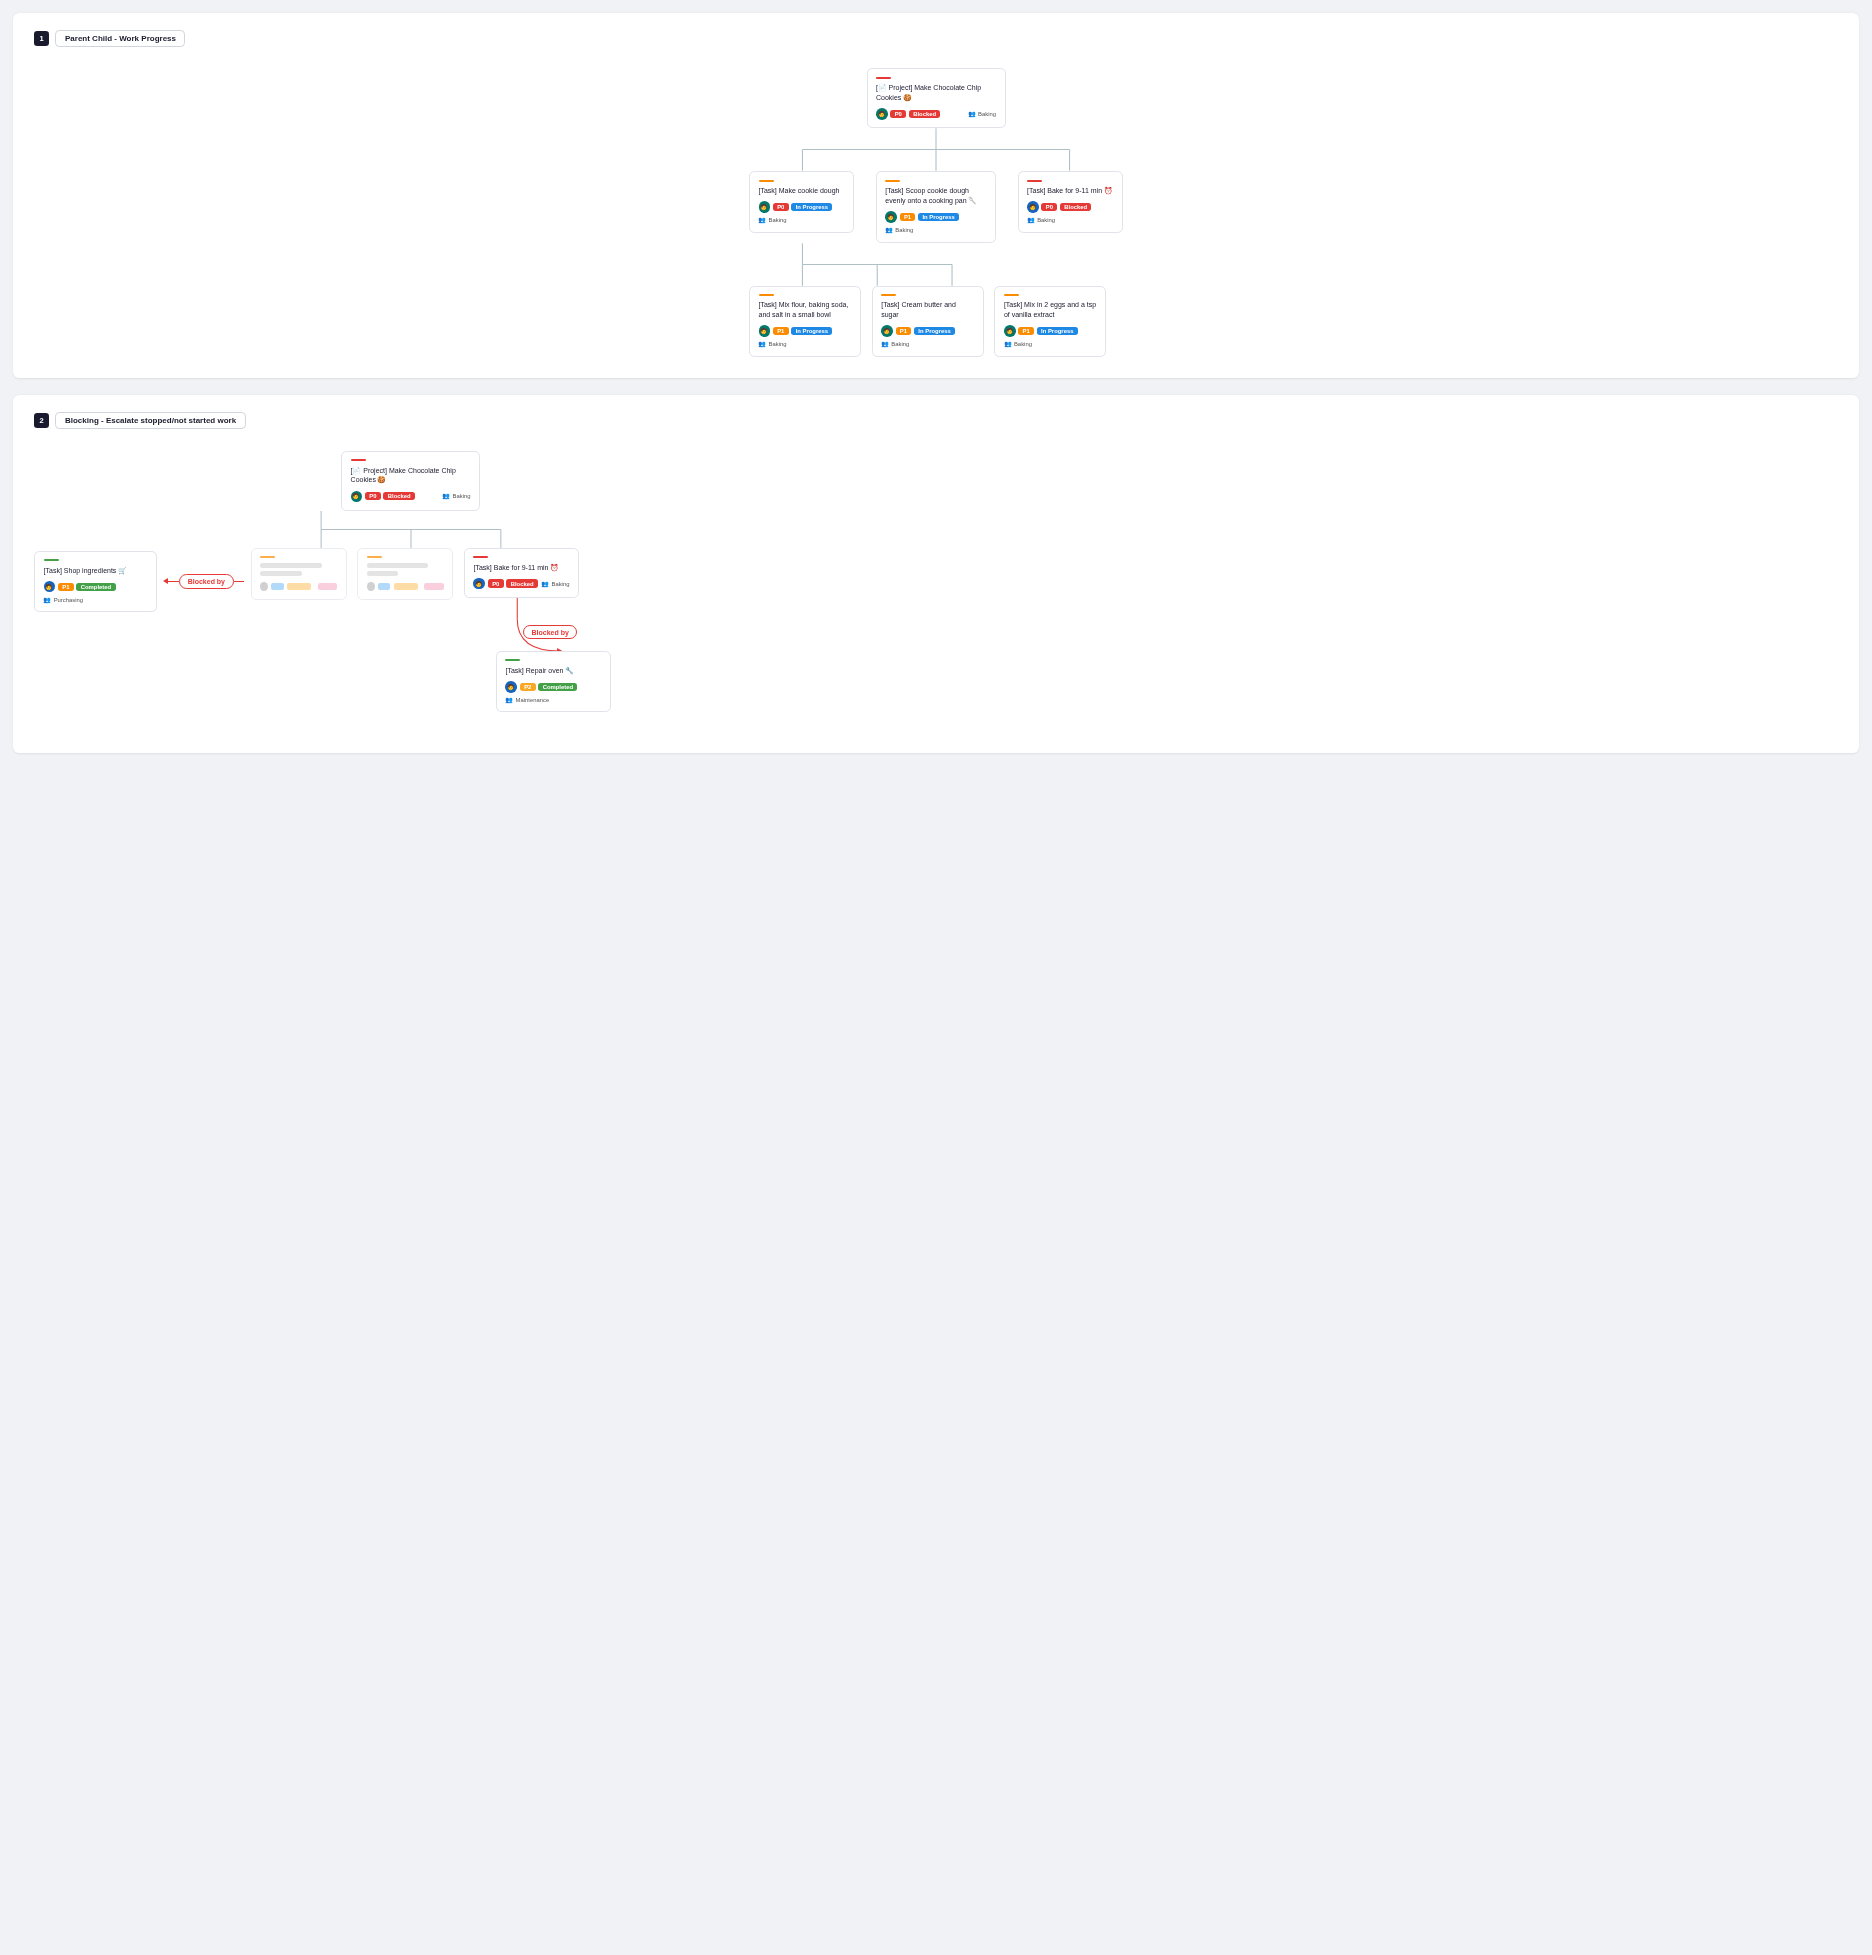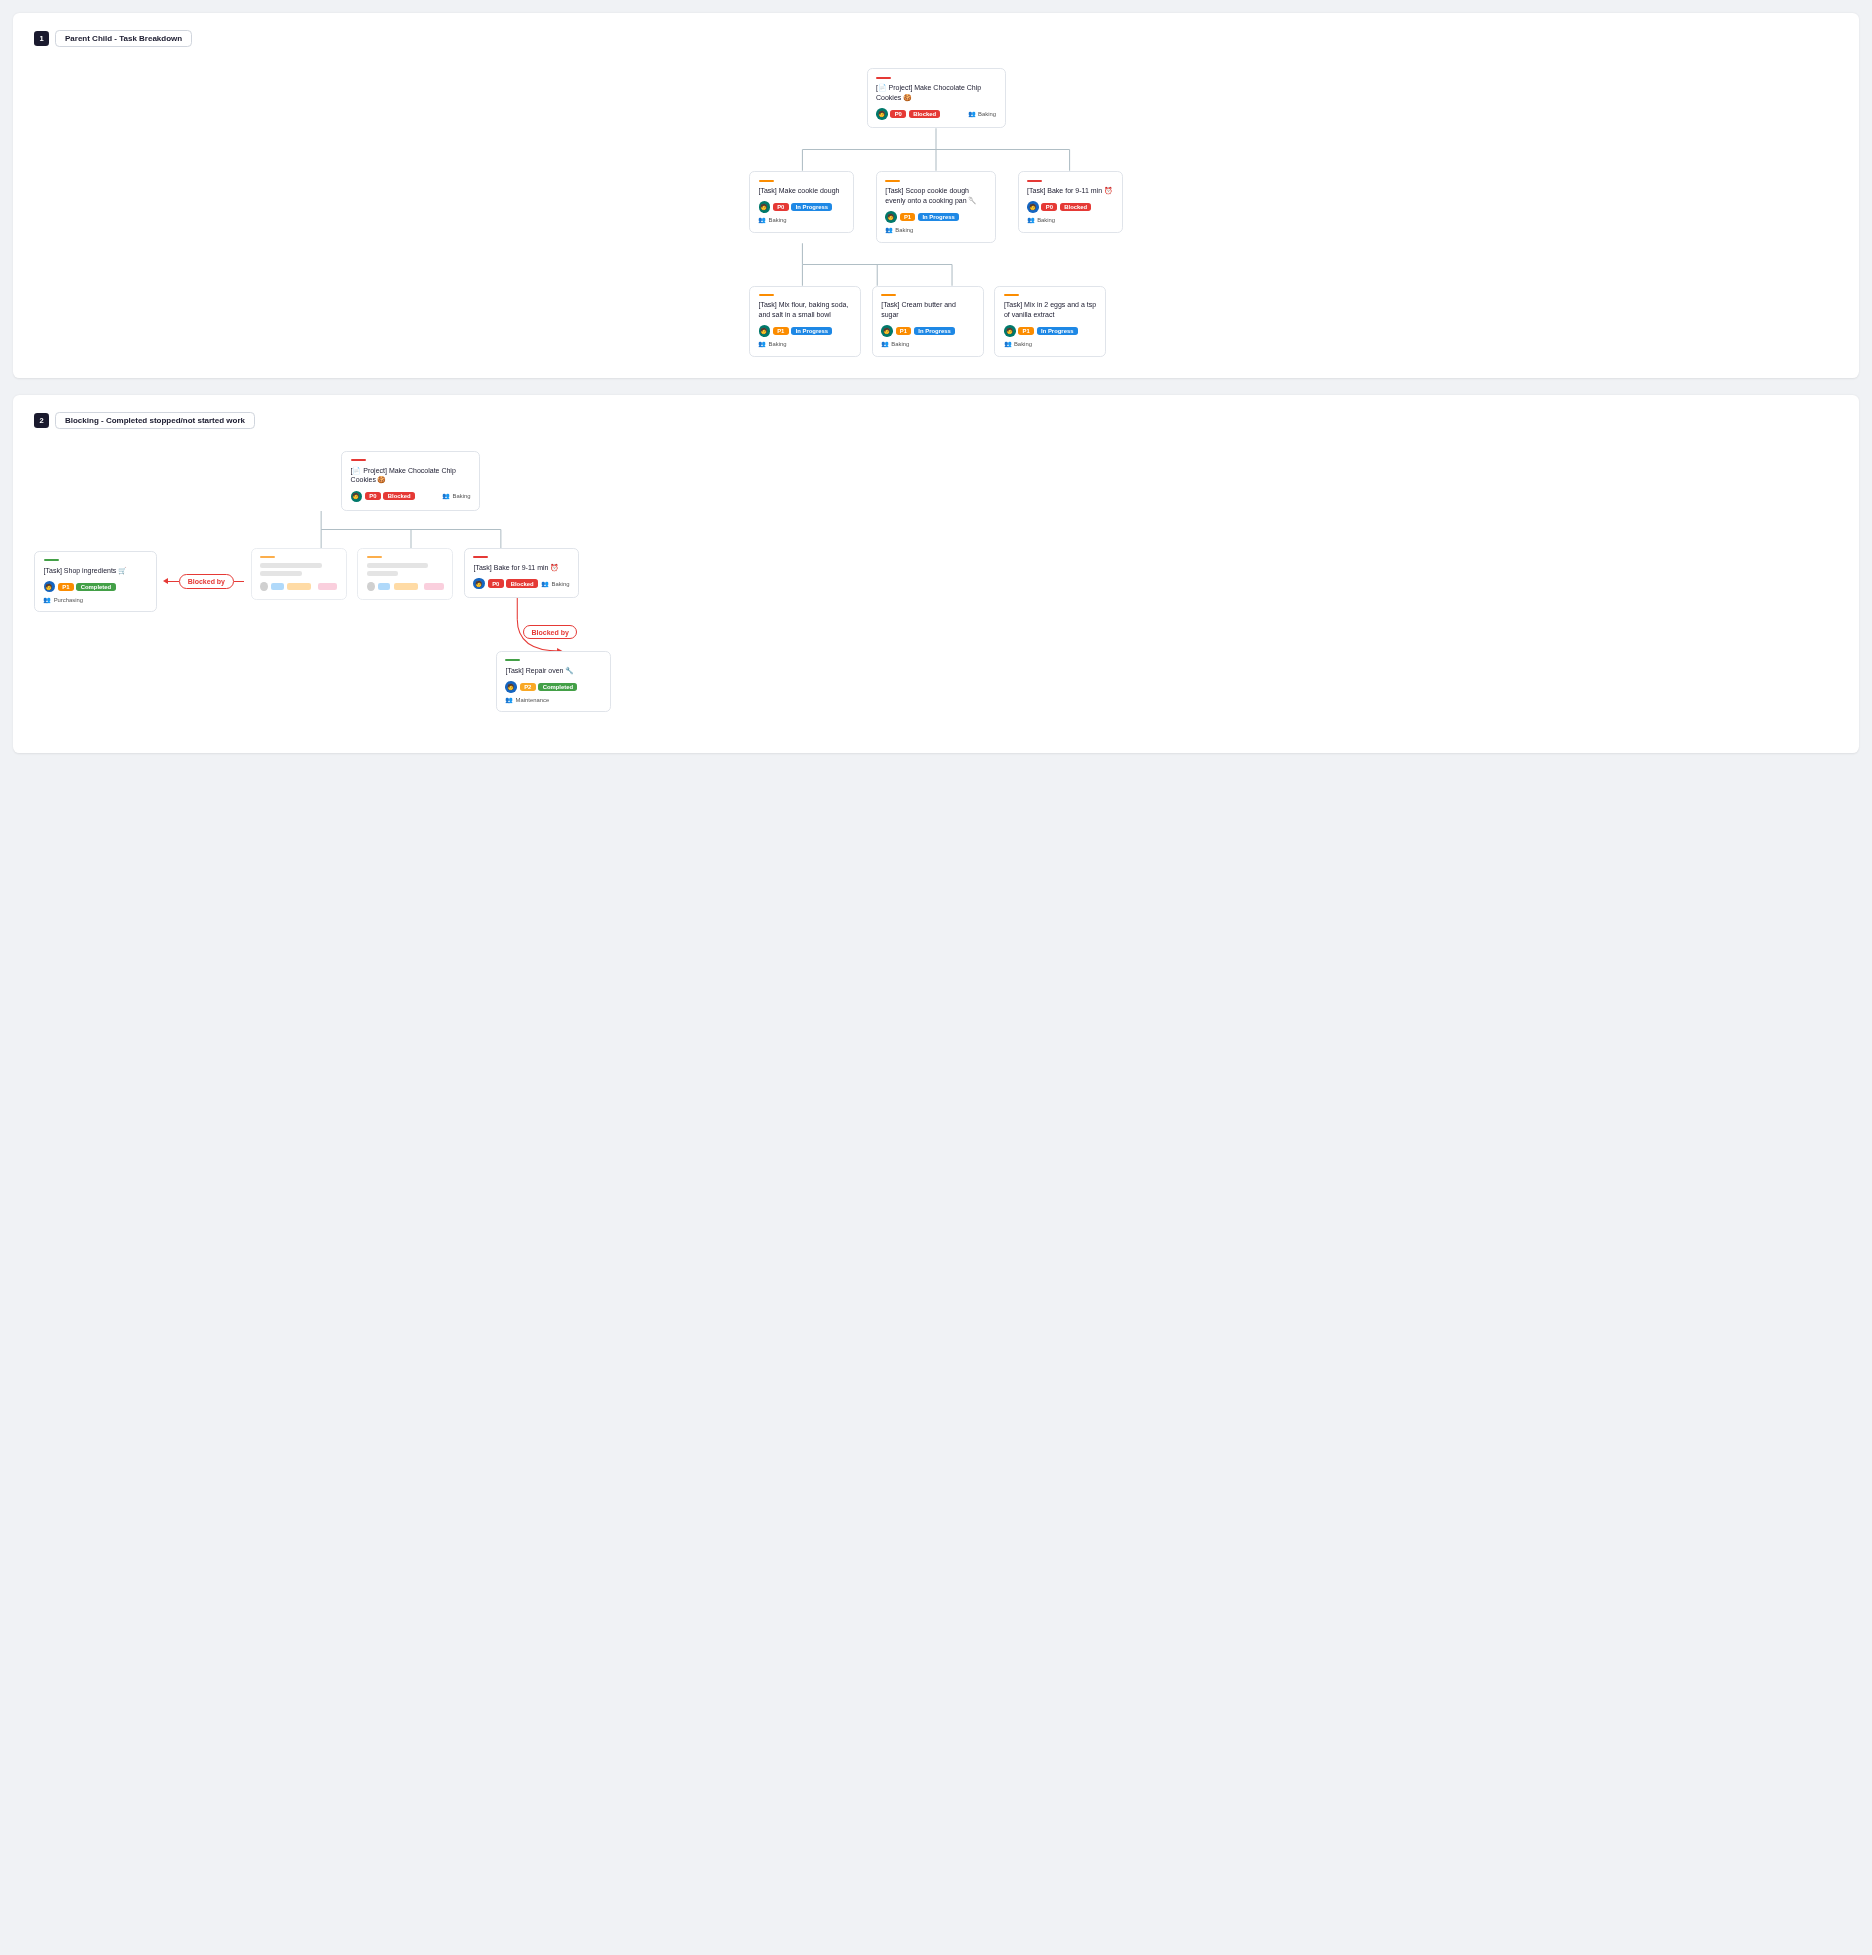--- a/index.html
+++ b/index.html
@@ -216,21 +216,21 @@
       flex-direction: column;
       align-items: center;
     }
   </style>
 </head>
 <body>
 
 <div class="section">
   <div class="section-header">
     <div class="section-number">1</div>
-    <div class="section-title">Parent Child - Task Breakdown</div>
+    <div class="section-title">Parent Child - Work Progress</div>
   </div>
 
   <div class="tree-section1">
 
     <div class="s1-level1">
       <div class="card wide">
         <div class="card-accent accent-red"></div>
         <div class="card-title">[📄 Project] Make Chocolate Chip Cookies 🍪</div>
         <div class="card-footer">
           <div class="card-left">
@@ -377,21 +377,21 @@
         </div>
       </div>
     </div>
 
   </div>
 </div>
 
 <div class="section">
   <div class="section-header">
     <div class="section-number">2</div>
-    <div class="section-title">Blocking - Completed stopped/not started work</div>
+    <div class="section-title">Blocking - Escalate stopped/not started work</div>
   </div>
 
   <div style="display:flex; align-items:center; gap:0; margin-bottom:19px; position:relative;">
 
     <div class="card" style="min-width:107px; max-width:123px;">
       <div class="card-accent accent-green"></div>
       <div class="card-title">[Task] Shop ingredients 🛒</div>
       <div class="card-footer">
         <div class="card-left">
           <div class="avatar avatar-blue">🧑</div>

